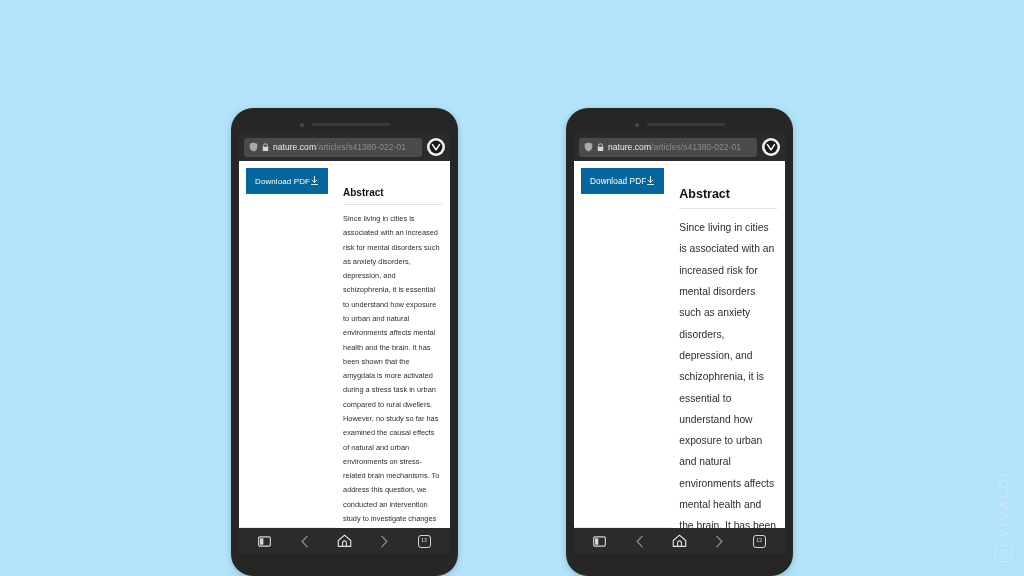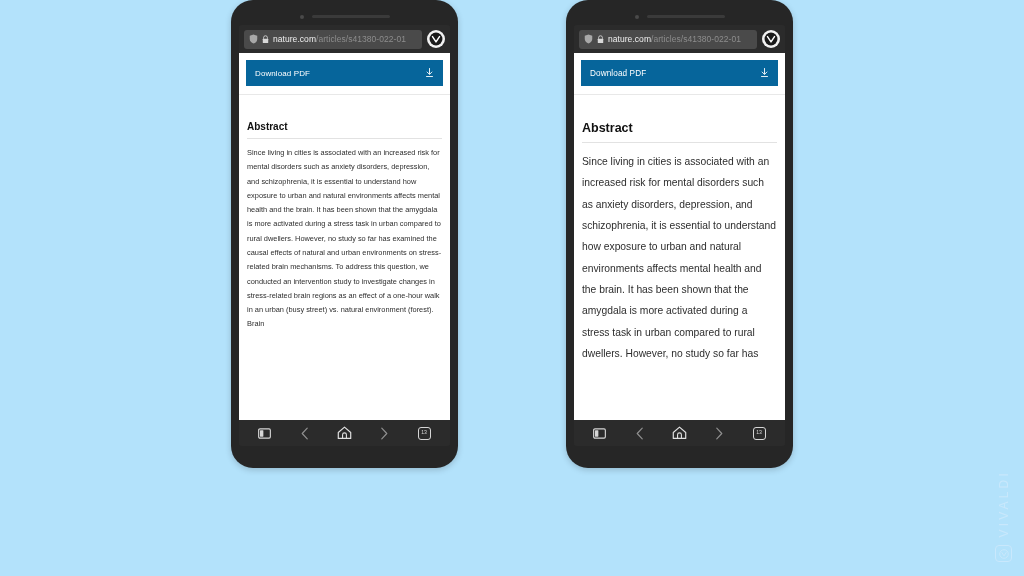--- a/index.html
+++ b/index.html
@@ -13,21 +13,21 @@
   body {
     background: #b3e2fb;
     font-family: "Liberation Sans", sans-serif;
     position: relative;
   }
 
   .stage {
     position: absolute;
     inset: 0;
     display: flex;
-    align-items: flex-start;
+    align-items: flex-end;
     justify-content: center;
     gap: 108px;
   }
 
   
   .phone {
     background: #262626;
     border-radius: 22px;
     box-shadow: 0 2px 6px rgba(0,0,0,0.18);
     padding: 8px 8px 8px 8px;
@@ -109,21 +109,21 @@
     justify-content: center;
     flex: none;
   }
 
   
   .page {
     flex: 1;
     background: #ffffff;
     overflow: hidden;
     display: flex;
-    flex-direction: column;
+    flex-direction: row;
   }
 
   .pdf-band {
     padding: 7px 7px 8px 7px;
     background: #fff;
     border-bottom: 1px solid #e8e8e8;
     flex: none;
   }
   .pdf-button {
     background: #06659b;

